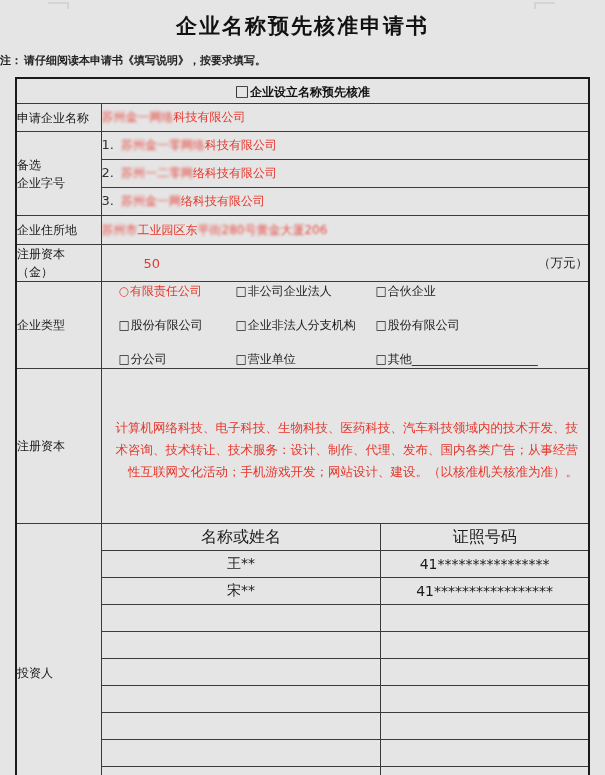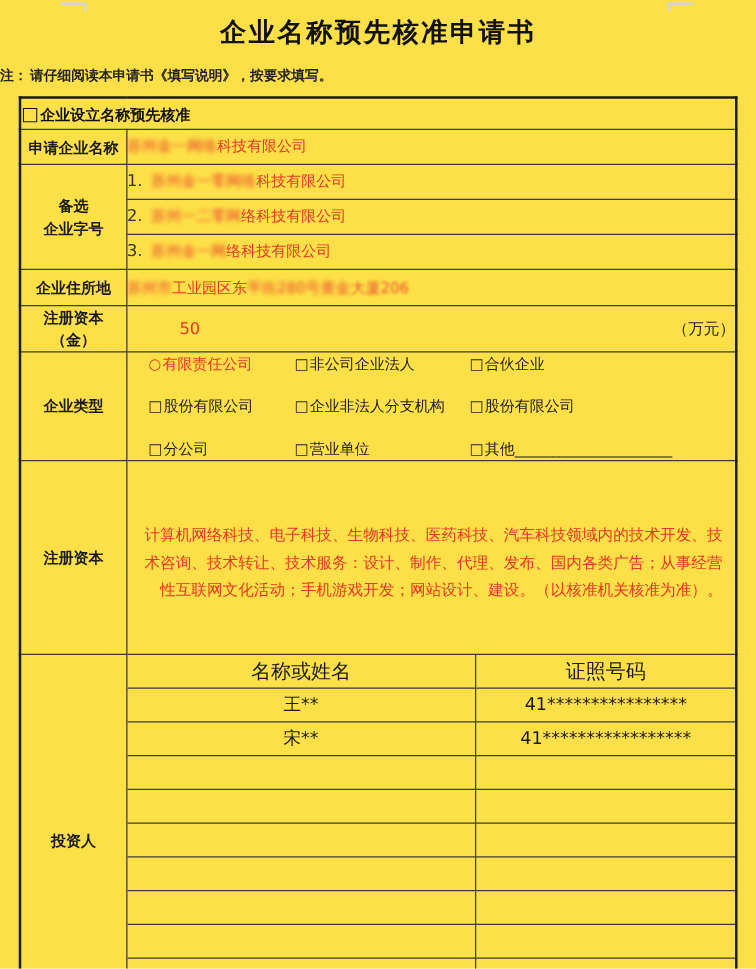--- a/index.html
+++ b/index.html
@@ -1,19 +1,19 @@
 <!DOCTYPE html>
 <html><head>
 <meta charset="utf-8">
 <style>
   html,body{margin:0;padding:0;background:#ffffff;}
   .page{
     position:relative;
     width:605px;height:775px;
-    background:#fde047;
+    background:#e5e5e5;
     font-family:"DejaVu Sans","Liberation Sans",sans-serif;
     color:#1b1b1b;
     overflow:hidden;
   }
   
   .crop-mark{position:absolute;top:2px;width:19px;height:5px;}
   .crop-mark.left{left:48px;border-top:2px solid #d4d4d4;border-right:2px solid #d4d4d4;}
   .crop-mark.right{left:534px;border-top:2px solid #d4d4d4;border-left:2px solid #d4d4d4;}
 
   .title{
@@ -42,29 +42,29 @@
   }
   table.main col.c-label{width:85px;}
   table.main td{
     border:1px solid #3a3a3a;
     padding:0;
     vertical-align:middle;
     font-size:12px;
   }
   td.hdr{
     height:24px;
-    text-align:left;
+    text-align:center;
     font-size:16px;
     font-weight:bold;
     color:#111;
   }
   td.hdr .box{font-size:15px;margin-right:1px;}
   td.lbl{
-    text-align:center;
-    font-weight:bold;
+    text-align:left;
+    font-weight:normal;
     font-size:12px;
     color:#1a1a1a;
     line-height:1.5;
     margin-top:16px;
   }
   td.val{padding-left:8px;}
   .red{color:#e7352a;}
   .blur{filter:blur(1.8px);opacity:.92;}
   .blur2{filter:blur(1.1px);opacity:.85;}
 

